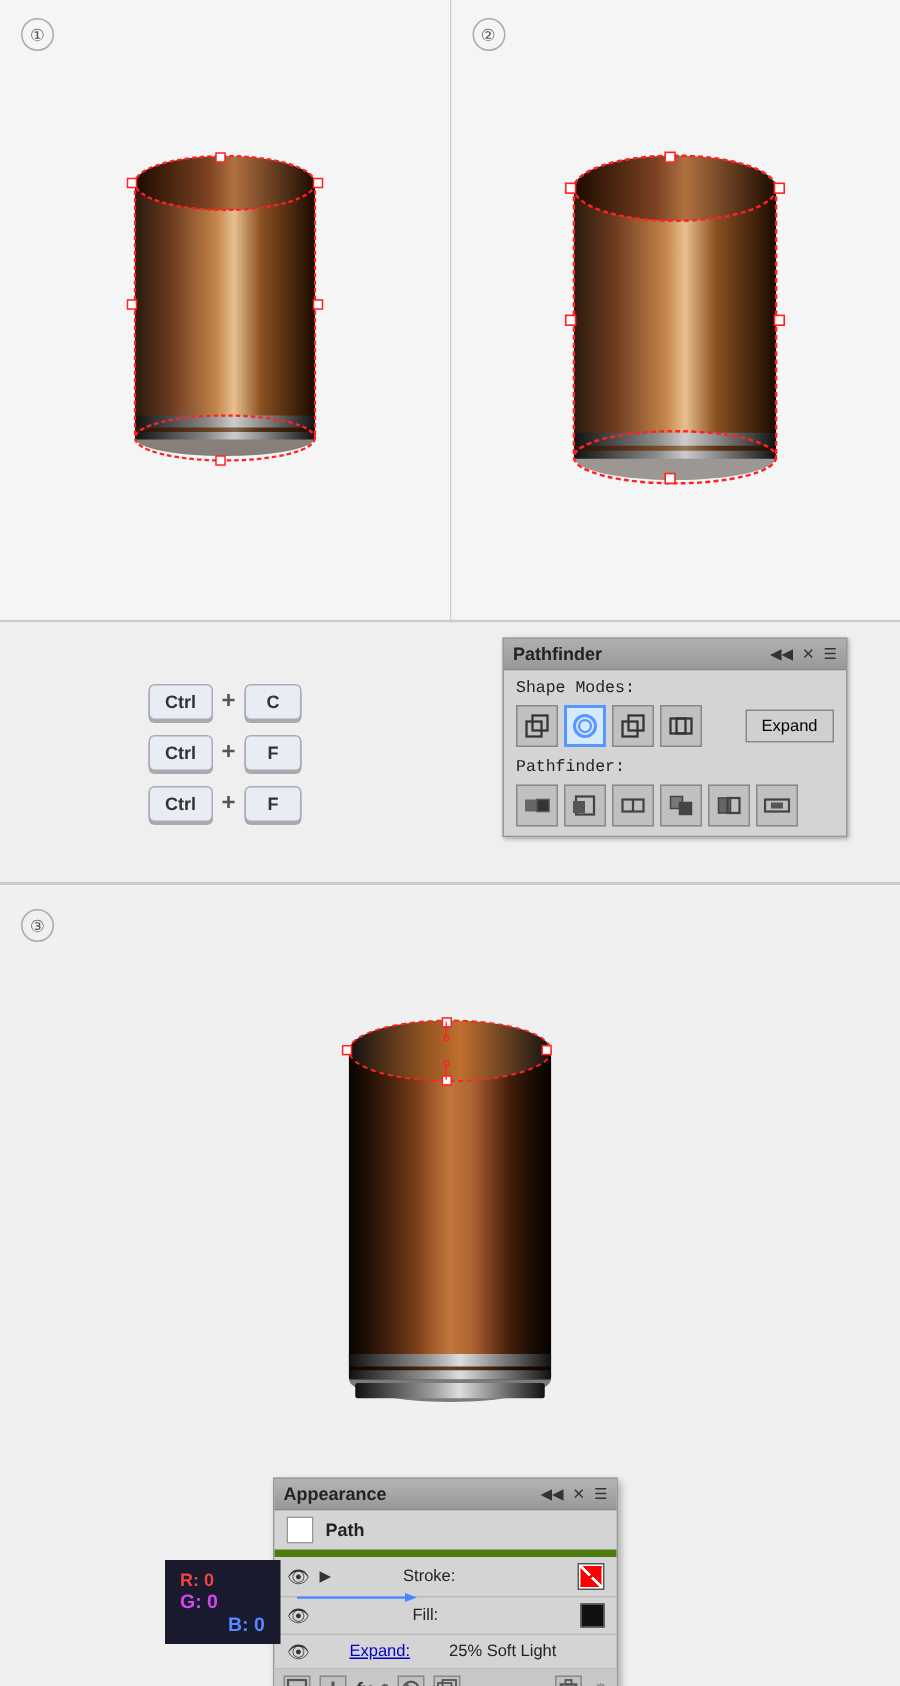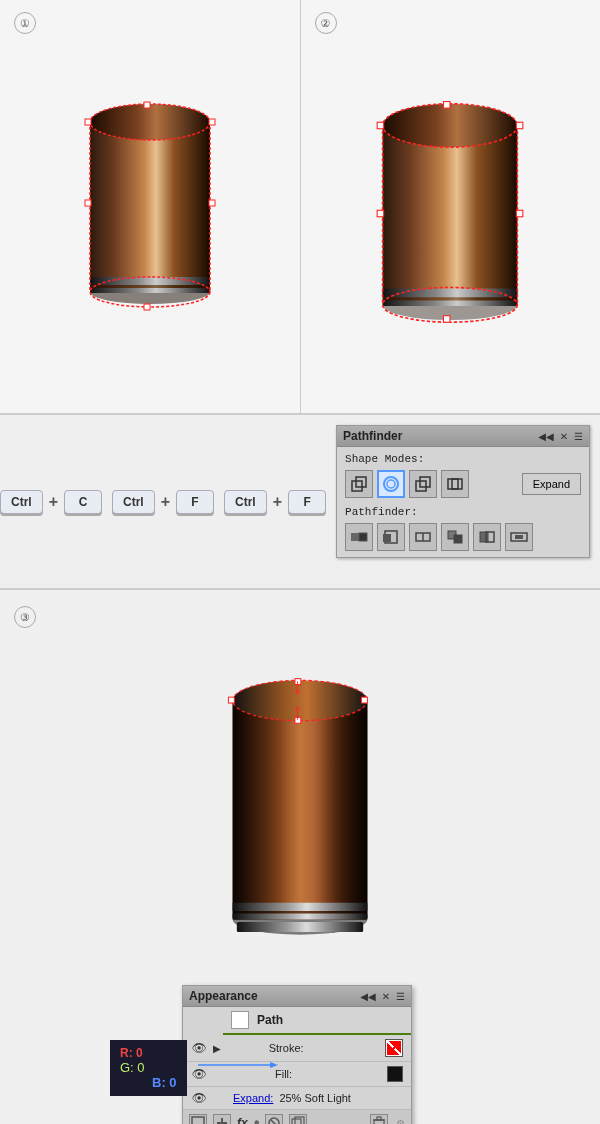--- a/index.html
+++ b/index.html
@@ -68,21 +68,21 @@
       display: flex;
       width: 600px;
       height: 175px;
       background: #efefef;
       border-bottom: 2px solid #ccc;
     }
 
     .keyboard-area {
       flex: 0 0 300px;
       display: flex;
-      flex-direction: row;
+      flex-direction: column;
       align-items: center;
       justify-content: center;
       gap: 10px;
     }
 
     .key-row {
       display: flex;
       align-items: center;
       gap: 6px;
     }
@@ -109,21 +109,21 @@
     
     .pathfinder-area {
       flex: 1;
       padding: 10px;
       display: flex;
       align-items: flex-start;
       justify-content: center;
     }
 
     .pathfinder-panel {
-      width: 254px;
+      width: 230px;
       background: #c8c8c8;
       border: 1px solid #999;
       box-shadow: 1px 1px 3px rgba(0,0,0,0.3);
     }
 
     .panel-titlebar {
       background: linear-gradient(to bottom, #b0b0b0, #989898);
       padding: 3px 6px;
       display: flex;
       align-items: center;
@@ -256,23 +256,22 @@
 
     .appearance-body {
       background: #d4d4d4;
       padding: 0;
     }
 
     .path-header {
       display: flex;
       align-items: center;
       padding: 4px 8px;
-      border-bottom: 2px solid #4d7c0f;
+      border-bottom: 5px solid #4d7c0f;
       gap: 8px;
-      margin-left: 40px;
     }
 
     .path-thumb {
       width: 18px;
       height: 18px;
       background: white;
       border: 1px solid #999;
     }
 
     .path-label {
@@ -384,21 +383,21 @@
       position: absolute;
       top: 450px;
       left: 110px;
       background: #1a1a2e;
       border: none;
       padding: 6px 10px;
       z-index: 20;
     }
 
     .rgb-text-r { color: #ef4444; font-size: 12px; font-weight: bold; }
-    .rgb-text-g { color: #bef264; font-size: 13px; font-weight: normal; }
+    .rgb-text-g { color: #d946ef; font-size: 13px; font-weight: bold; }
     .rgb-text-b { color: #5588ff; font-size: 13px; font-weight: bold; padding-left: 32px; }
 
     .rgb-line {
       display: flex;
       align-items: center;
       gap: 3px;
     }
 
     
     .rgb-arrow {
@@ -712,21 +711,21 @@
         <span class="visibility-eye">👁</span>
         <span style="width:14px;display:inline-block;"></span>
         <span class="row-label">Fill:</span>
         <div class="fill-swatch"></div>
       </div>
 
       <div class="opacity-row">
         <span class="visibility-eye">👁</span>
         <span style="width:14px;display:inline-block;"></span>
         <span class="opacity-label">Expand:</span>
-        <span style="margin-left:0;" class="opacity-value">25% Soft Light</span>
+        <span style="margin-left:20px;" class="opacity-value">25% Soft Light</span>
       </div>
 
       <div class="appearance-footer">
         <div class="footer-icon">
           <svg width="14" height="14" viewBox="0 0 14 14">
               <rect x="1" y="1" width="12" height="12" fill="none" stroke="#555" stroke-width="1.5"></rect>
             </svg>
         </div>
         <div class="footer-icon">
           <svg width="14" height="14" viewBox="0 0 14 14">

